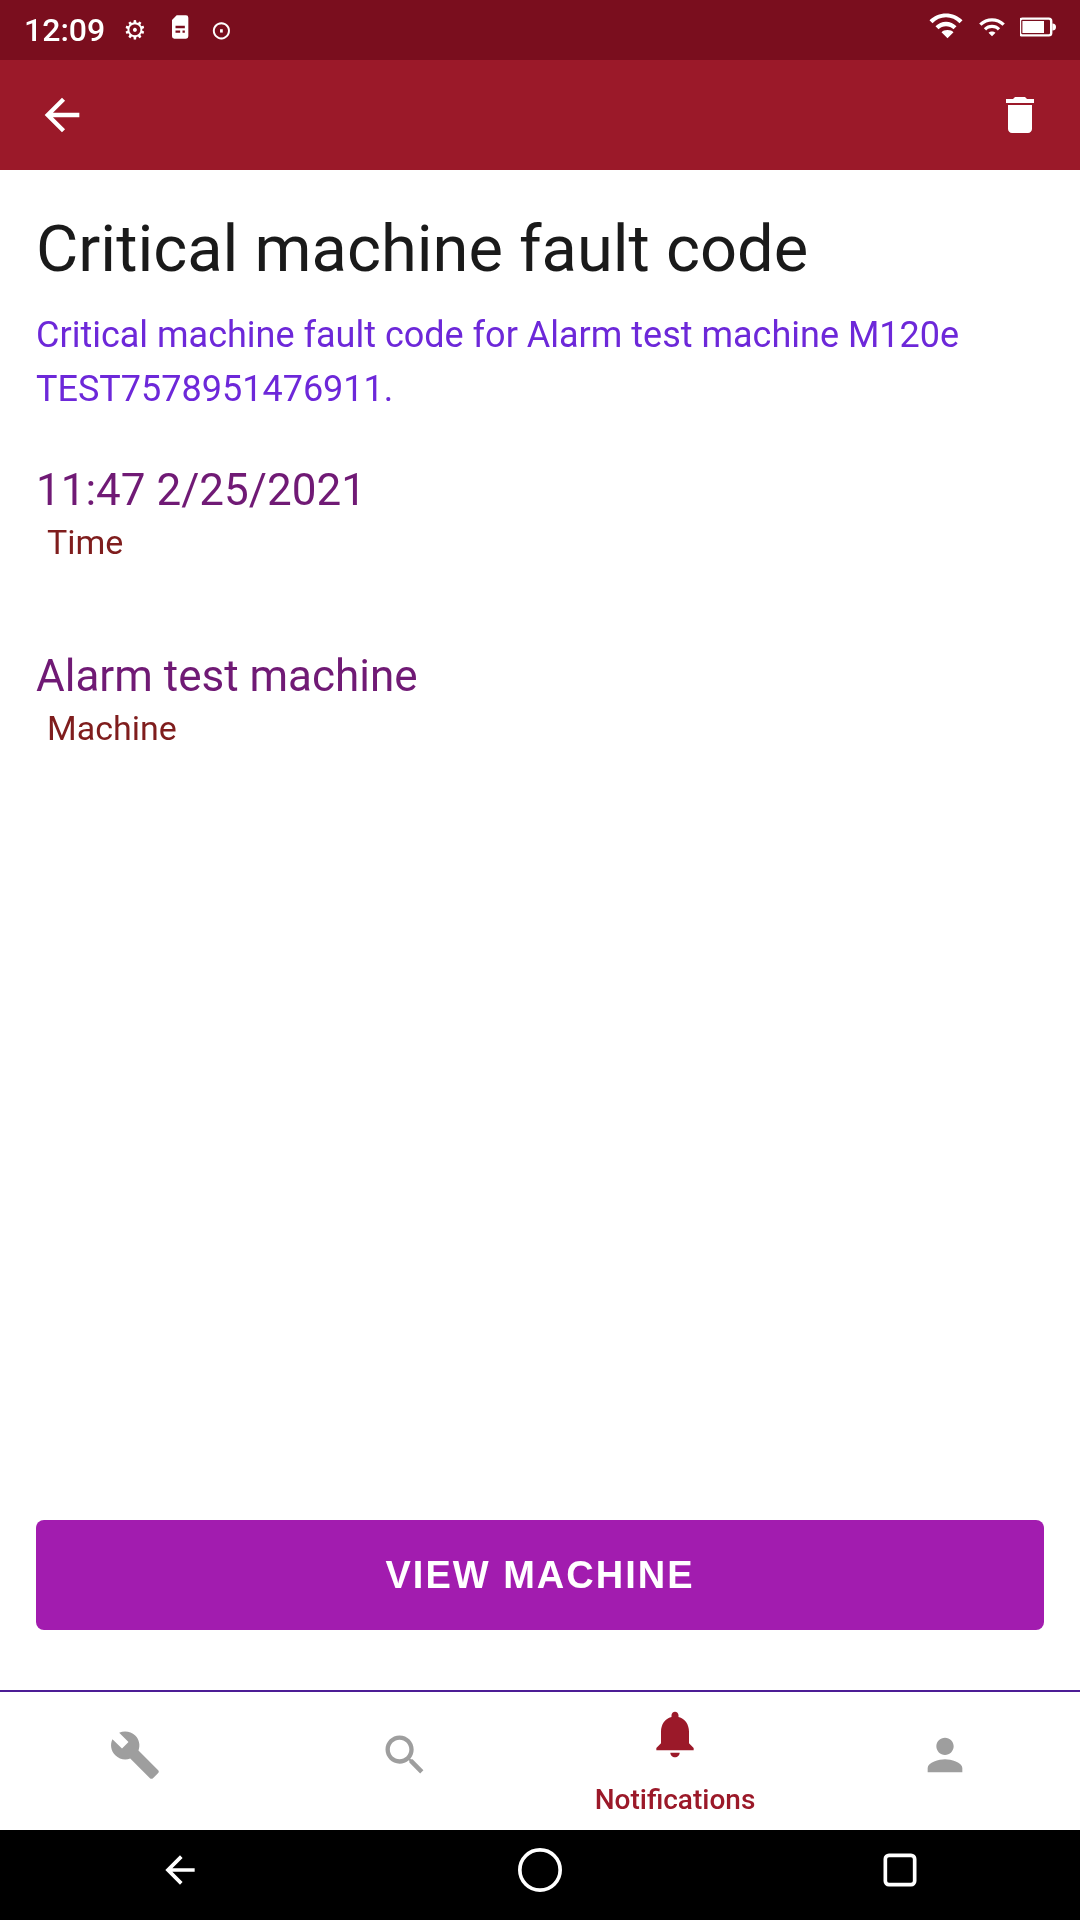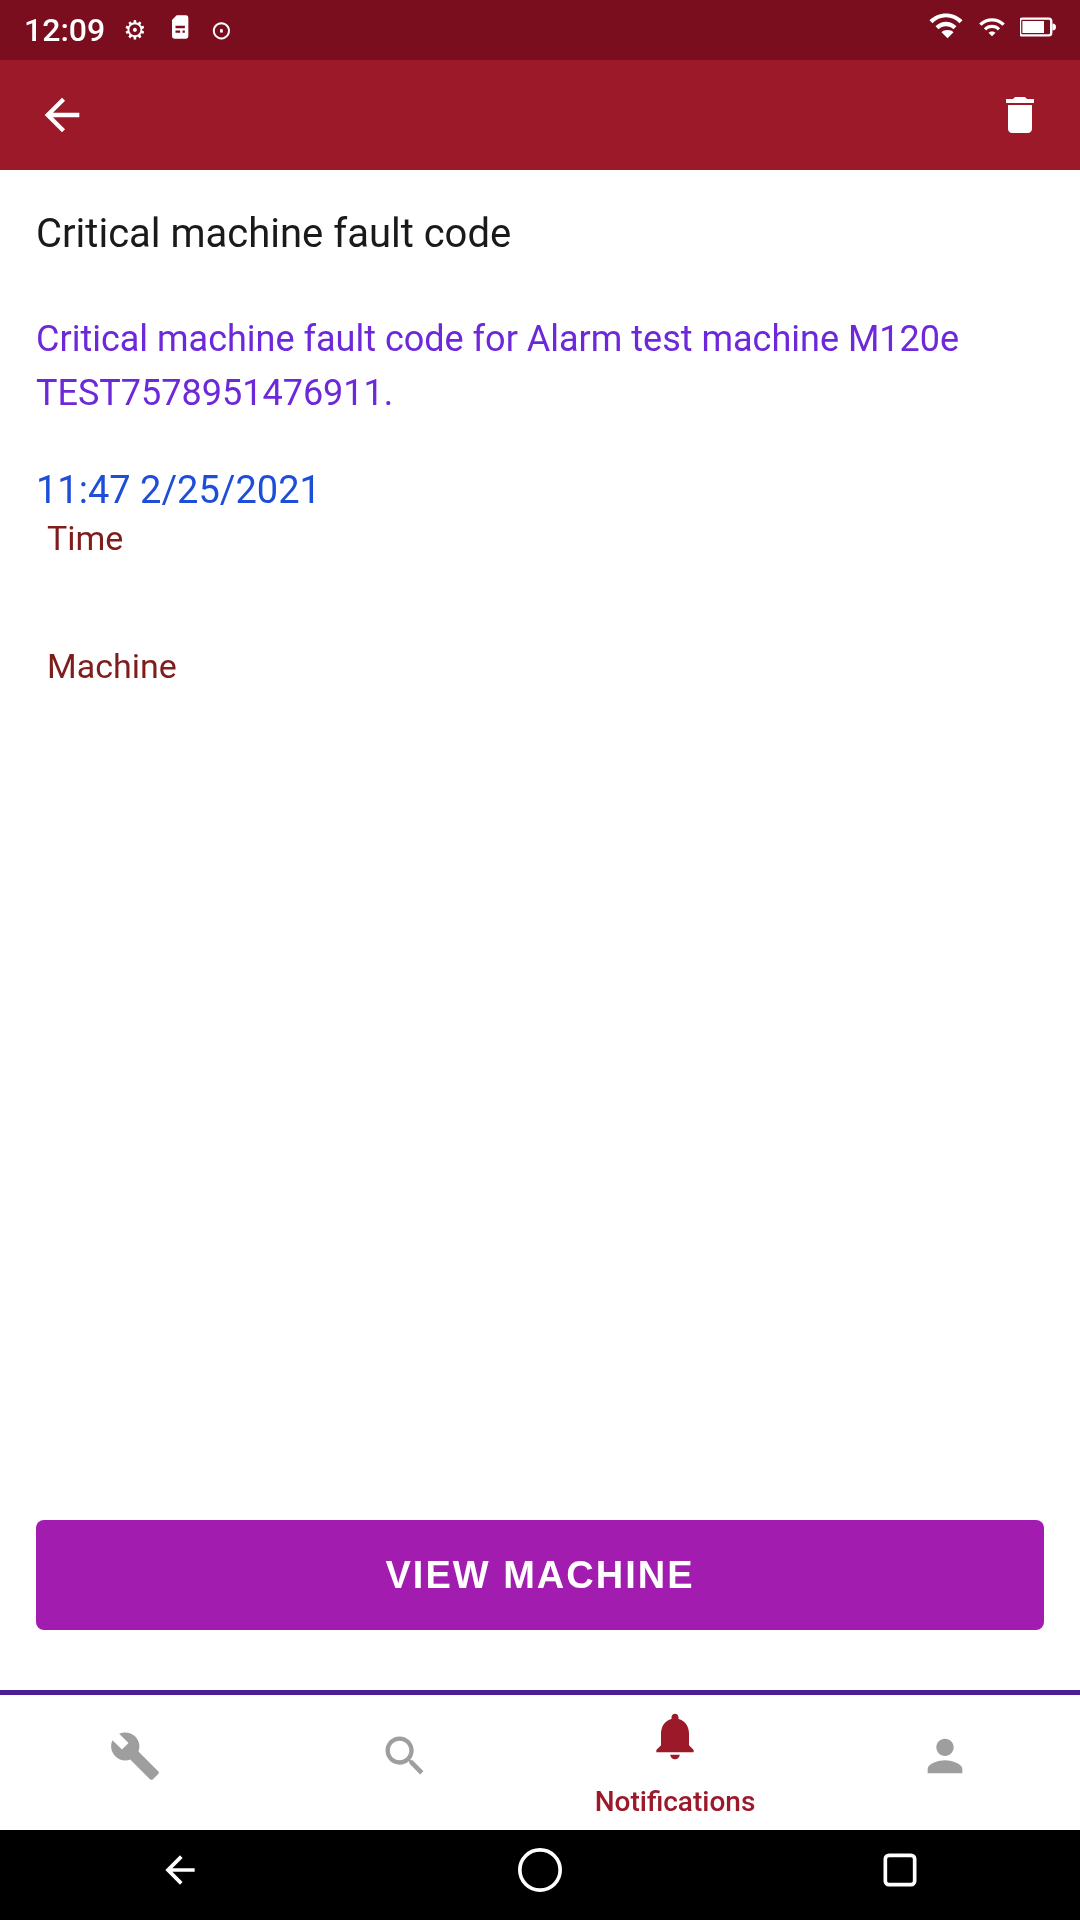--- a/index.html
+++ b/index.html
@@ -83,41 +83,41 @@
     
     .content {
       flex: 1;
       padding: 40px 36px 30px 36px;
       display: flex;
       flex-direction: column;
       overflow: hidden;
     }
 
     .notification-title {
-      font-size: 40px;
+      font-size: 65px;
       font-weight: 400;
       color: #1a1a1a;
-      margin-bottom: 54px;
+      margin-bottom: 20px;
       line-height: 1.2;
     }
 
     .notification-body {
       font-size: 36px;
       color: #6d28d9;
       line-height: 1.5;
       margin-bottom: 48px;
     }
 
     .detail-block {
       margin-bottom: 44px;
     }
 
     .detail-value {
-      font-size: 38px;
-      color: #1d4ed8;
+      font-size: 44px;
+      color: #701a75;
       font-weight: 400;
       margin-bottom: 6px;
     }
 
     .detail-label {
       font-size: 34px;
       color: #7f1d1d;
       font-weight: 400;
       margin-left: 11px;
     }
@@ -137,21 +137,21 @@
       border-radius: 8px;
       height: 110px;
       width: 100%;
       cursor: pointer;
       margin-bottom: 30px;
     }
 
     
     .bottom-nav {
       background: #ffffff;
-      border-top: 5px solid #4c1d95;
+      border-top: 2px solid #4c1d95;
       height: 140px;
       display: flex;
       align-items: center;
       justify-content: space-around;
       flex-shrink: 0;
     }
 
     .nav-item {
       display: flex;
       flex-direction: column;
@@ -251,20 +251,21 @@
 
   <div class="detail-block">
     <div class="detail-value">11:47 2/25/2021</div>
     <div class="detail-label">Time</div>
   </div>
 
   <div class="detail-block">
   </div>
 
   <div class="detail-block">
+    <div class="detail-value">Alarm test machine</div>
     <div class="detail-label">Machine</div>
   </div>
 
   <div class="spacer"></div>
 
   <button class="view-machine-btn">VIEW MACHINE</button>
 </div>
 
 <div class="bottom-nav">
 

